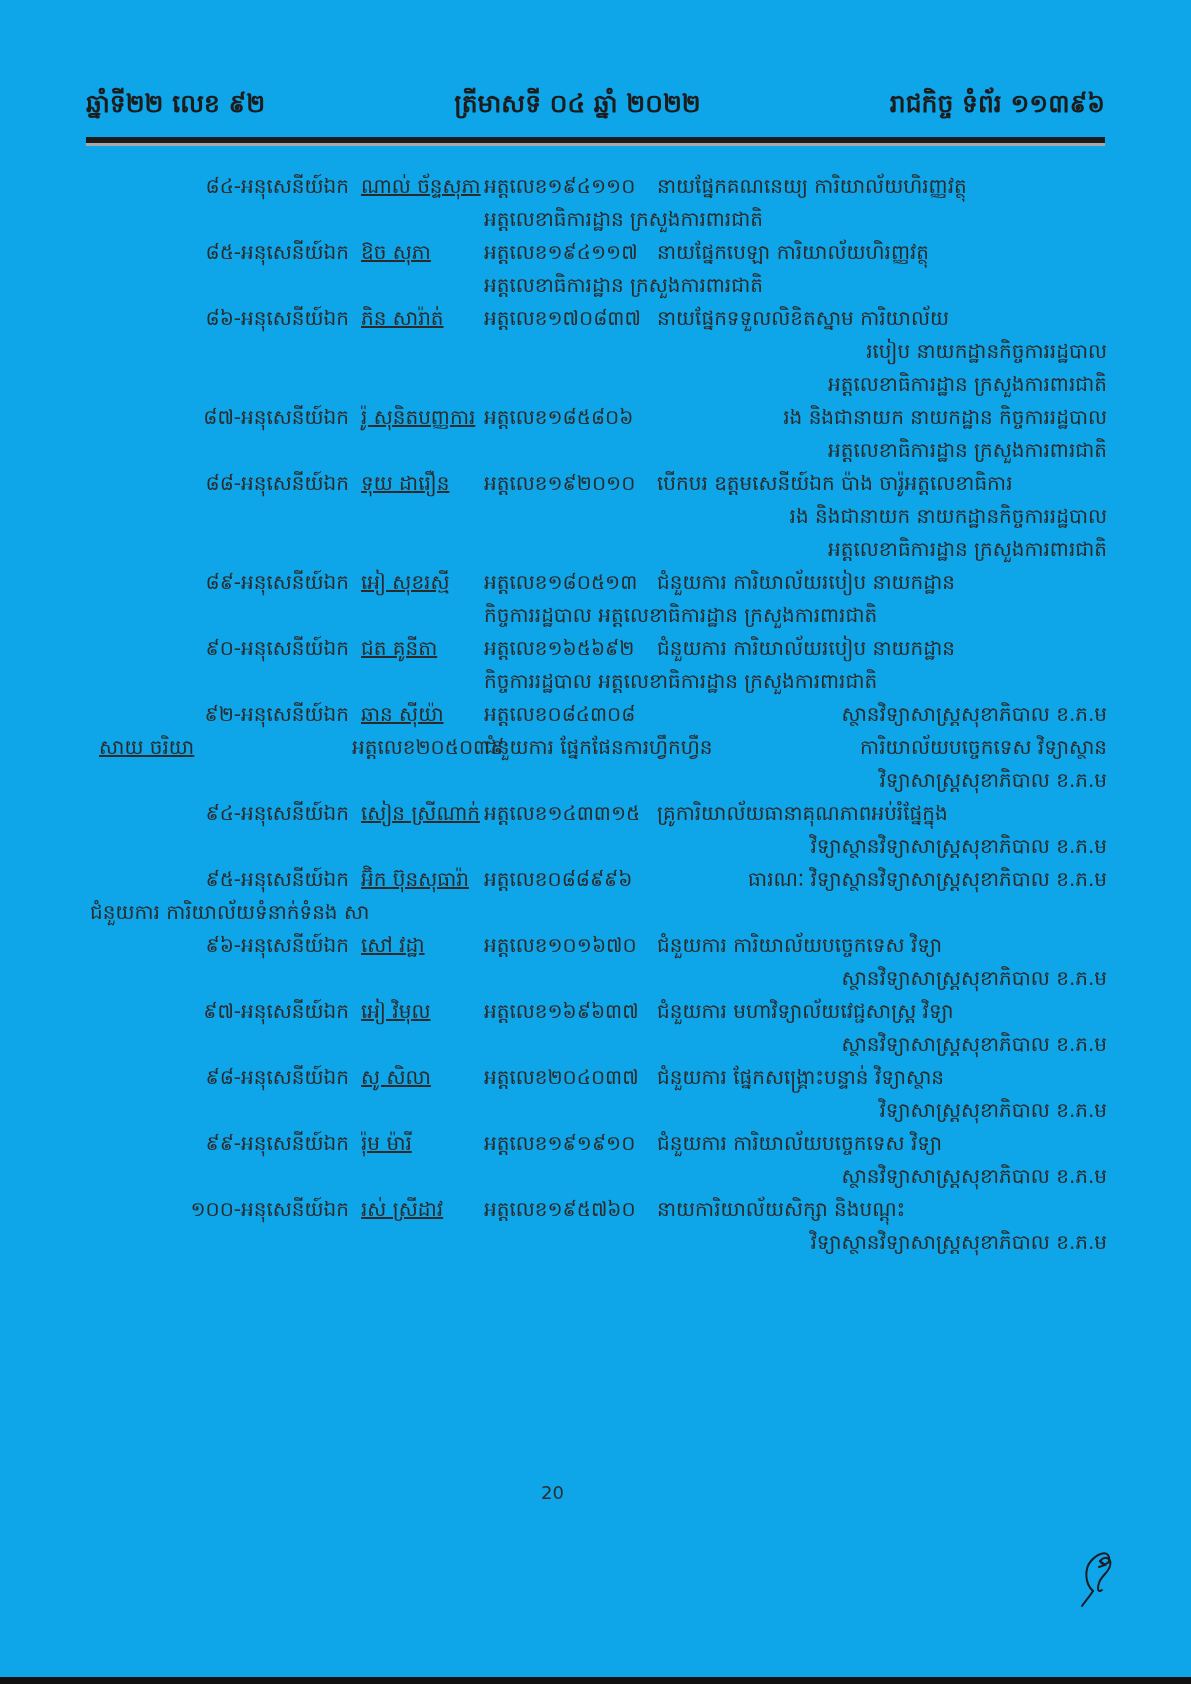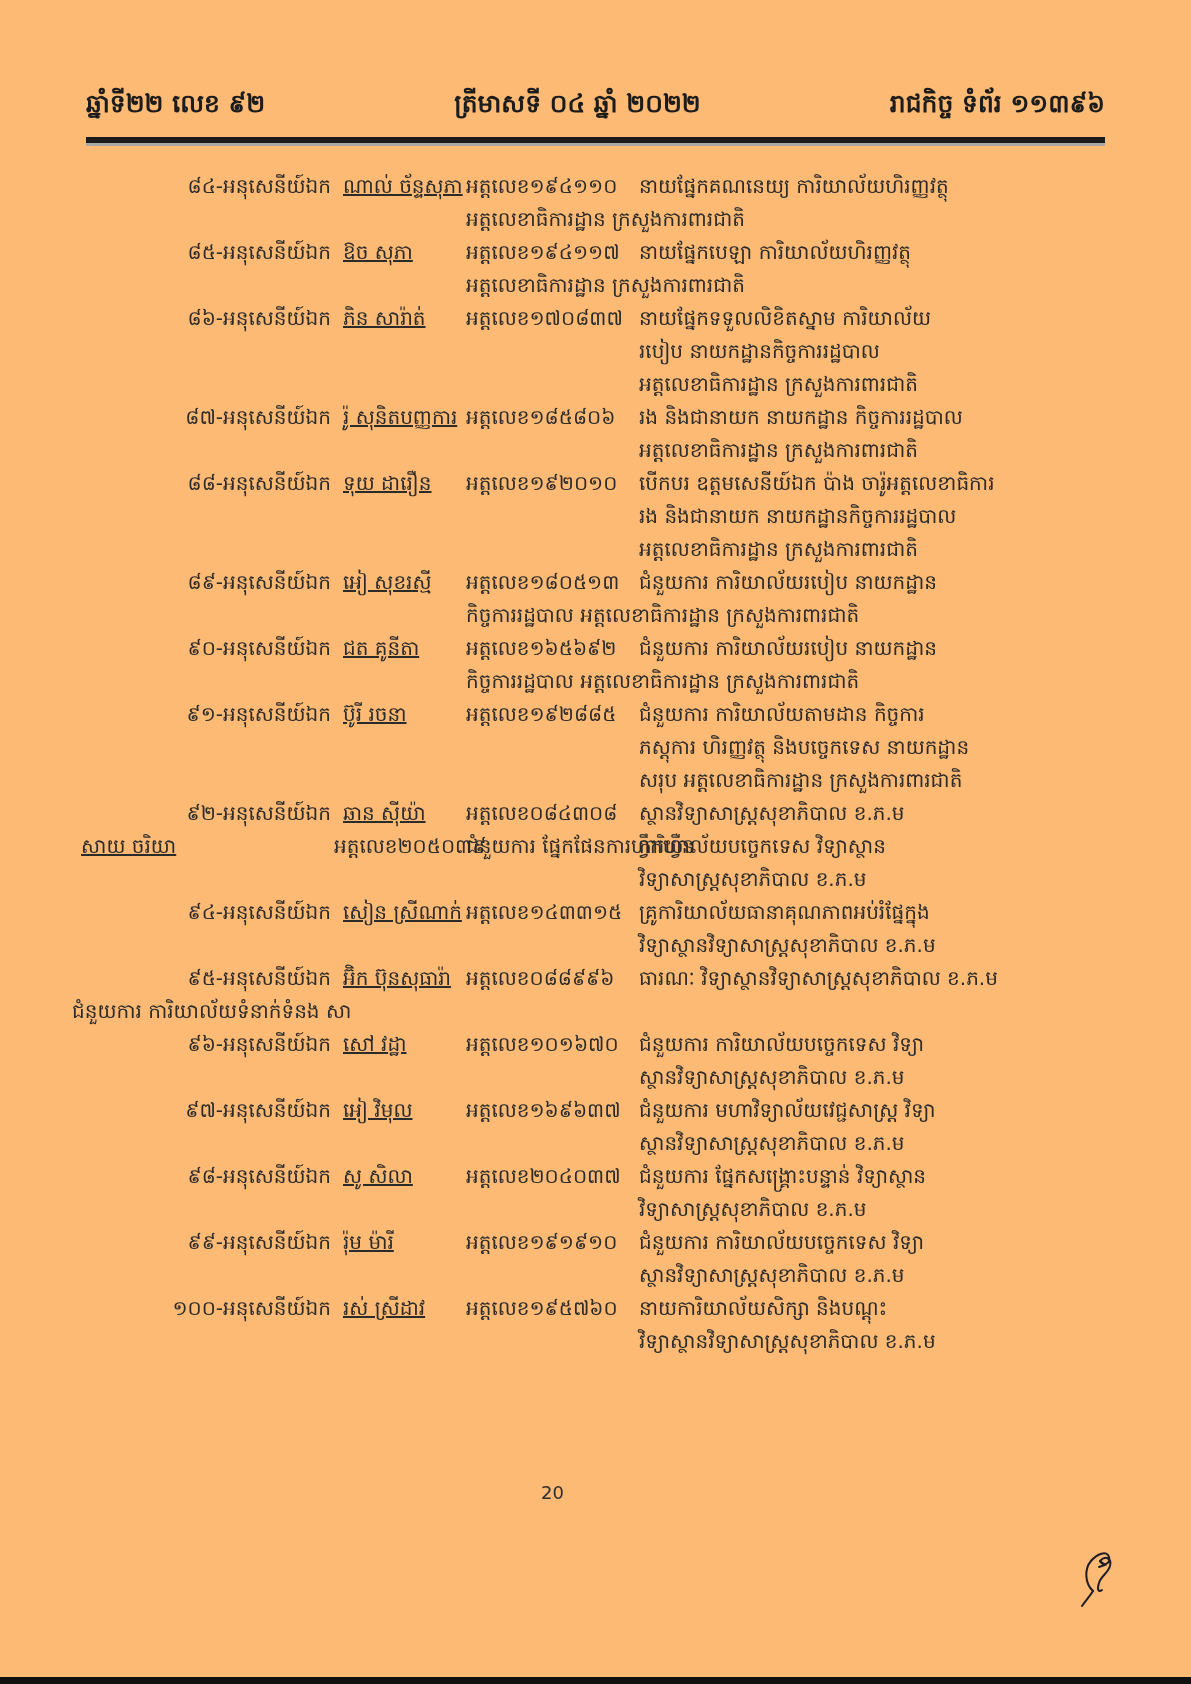--- a/index.html
+++ b/index.html
@@ -4,50 +4,50 @@
 <style>
   html,body{margin:0;padding:0;}
   body{
     width:1191px;height:1684px;
     background:#e9e9e9;
     font-family:"DejaVu Sans", sans-serif;
   }
   .page{
     position:relative;
     width:1191px;height:1684px;
-    background:#fdba74;
+    background:#0ea5e9;
     overflow:hidden;
   }
   
   .header{
     position:absolute;top:88px;left:86px;right:86px;
     display:flex;justify-content:space-between;align-items:baseline;
     font-size:25px;font-weight:bold;color:#1c1c1c;
     white-space:nowrap;
   }
   .rule{
     position:absolute;top:137px;left:86px;right:86px;
     height:6px;background:#1b1b1b;
     box-shadow:0 3px 0 #a8a8a8;
   }
   
   .list{
-    position:absolute;top:170px;left:72px;right:84px;
+    position:absolute;top:170px;left:90px;right:84px;
   }
   .entry{
     display:grid;
     grid-template-columns:262px 132px 173px 1fr;
   }
   .cell{
     font-size:20px;line-height:33px;height:33px;
     color:#2b2b2b;white-space:nowrap;overflow:visible;
   }
   .rank{text-align:right;padding-right:3px;}
   .name{padding-left:9px;text-decoration:underline;}
-  .cont-desc{grid-column:4;}
+  .cont-desc{grid-column:4;text-align:right;}
   .cont-id{grid-column:3 / 5;}
   
   .pagenum{
     position:absolute;top:1482px;left:0;width:100%;
     text-align:center;font-size:18px;color:#2e2e2e;
     transform:translateX(-43px);
   }
   .signature{
     position:absolute;left:1076px;top:1548px;width:42px;height:62px;
   }
@@ -114,28 +114,20 @@
         <div class="cell desc cont-id">កិច្ចការរដ្ឋបាល អត្តលេខាធិការដ្ឋាន ក្រសួងការពារជាតិ</div>
       </div>
       <div class="entry">
         <div class="cell rank">៩០-អនុសេនីយ៍ឯក</div>
         <div class="cell name">ជត គូនីតា</div>
         <div class="cell id">អត្តលេខ១៦៥៦៩២</div>
         <div class="cell desc">ជំនួយការ ការិយាល័យរបៀប នាយកដ្ឋាន</div>
         <div class="cell desc cont-id">កិច្ចការរដ្ឋបាល អត្តលេខាធិការដ្ឋាន ក្រសួងការពារជាតិ</div>
       </div>
       <div class="entry">
-        <div class="cell rank">៩១-អនុសេនីយ៍ឯក</div>
-        <div class="cell name">ប៊ូរី រចនា</div>
-        <div class="cell id">អត្តលេខ១៩២៨៨៥</div>
-        <div class="cell desc">ជំនួយការ ការិយាល័យតាមដាន កិច្ចការ</div>
-        <div class="cell desc cont-desc">ភស្តុការ ហិរញ្ញវត្ថុ និងបច្ចេកទេស នាយកដ្ឋាន</div>
-        <div class="cell desc cont-desc">សរុប អត្តលេខាធិការដ្ឋាន ក្រសួងការពារជាតិ</div>
-      </div>
-      <div class="entry">
         <div class="cell rank">៩២-អនុសេនីយ៍ឯក</div>
         <div class="cell name">ឆាន ស៊ីយ៉ា</div>
         <div class="cell id">អត្តលេខ០៨៤៣០៨</div>
         <div class="cell desc cont-desc">ស្ថានវិទ្យាសាស្ត្រសុខាភិបាល ខ.ភ.ម</div>
       </div>
       <div class="entry">
         <div class="cell name">សាយ ចរិយា</div>
         <div class="cell id">អត្តលេខ២០៥០៣៩</div>
         <div class="cell desc">ជំនួយការ ផ្នែកផែនការហ្វឹកហ្វឺន</div>
         <div class="cell desc cont-desc">ការិយាល័យបច្ចេកទេស វិទ្យាស្ថាន</div>

